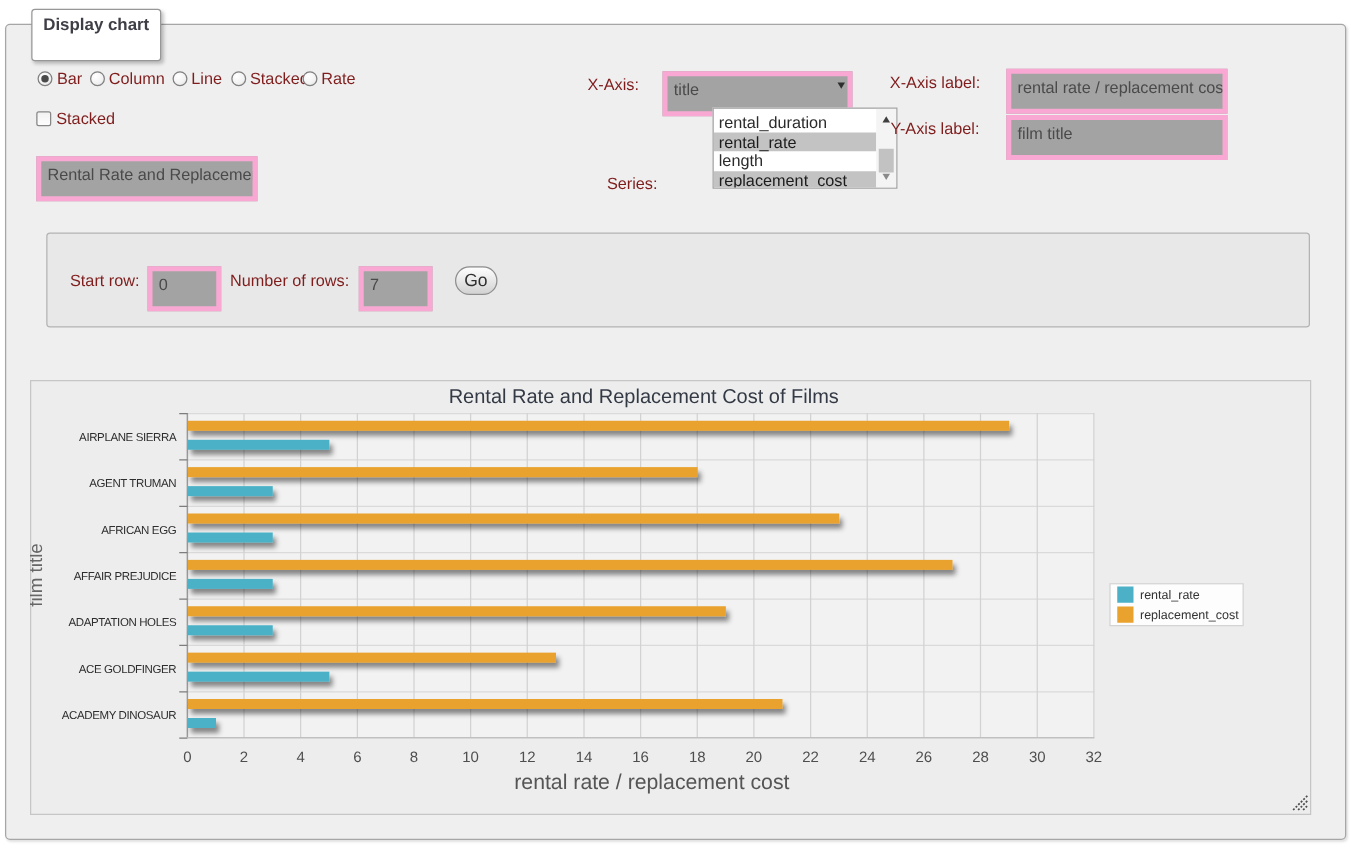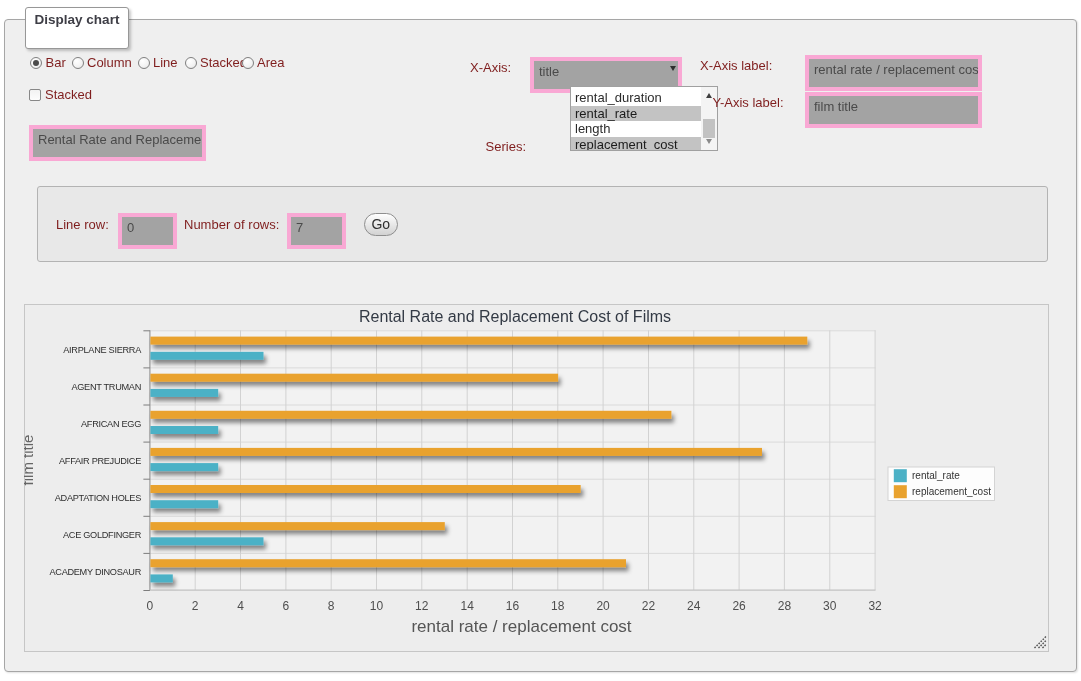--- a/index.html
+++ b/index.html
@@ -33,21 +33,21 @@
 
 <div class="radio on" style="left:30px; top:57px;"></div>
 <div class="abs lbl" style="left:45.5px; top:55px;">Bar</div>
 <div class="radio" style="left:72px; top:57px;"></div>
 <div class="abs lbl" style="left:87px; top:55px;">Column</div>
 <div class="radio" style="left:138px; top:57px;"></div>
 <div class="abs lbl" style="left:153px; top:55px;">Line</div>
 <div class="radio" style="left:185px; top:57px;"></div>
 <div class="abs lbl" style="left:200px; top:55px;">Stacked</div>
 <div class="radio" style="left:242px; top:57px;"></div>
-<div class="abs lbl" style="left:257px; top:55px;">Area</div>
+<div class="abs lbl" style="left:257px; top:55px;">Rate</div>
 
 <div class="cbx" style="left:29px; top:89px;"></div>
 <div class="abs lbl" style="left:45px; top:87px;">Stacked</div>
 
 <div class="inp" style="left:29px; top:125px; width:177px;">Rental Rate and Replacement Cost of Films</div>
 
 <div class="abs lbl" style="left:470px; top:60px; width:55px; text-align:left;">X-Axis:</div>
 <div class="inp" style="left:530px; top:57px; width:152px;">title</div>
 <div class="abs" style="left:670px; top:65.5px; width:0; height:0; border-left:3.2px solid transparent; border-right:3.2px solid transparent; border-top:5.4px solid #2e2e2e;"></div>
 
@@ -58,28 +58,28 @@
   <div style="position:absolute; left:0; top:34.8px; width:130px; height:15px; font-size:13px; color:#2b2b2b; padding-left:4px; line-height:15.5px; white-space:nowrap;">length</div>
   <div style="position:absolute; left:0; top:50.3px; width:130px; height:15.5px; font-size:13px; color:#1c1c1c; padding-left:4px; line-height:15.5px; background:#c3c3c3; white-space:nowrap;">replacement_cost</div>
 
   <div style="position:absolute; right:0; top:0; width:16px; height:63.5px; background:#f4f4f4;">
     <div style="position:absolute; left:4.5px; top:6px; width:0; height:0; border-left:3.5px solid transparent; border-right:3.5px solid transparent; border-bottom:5px solid #3f3f3f;"></div>
     <div style="position:absolute; left:4.5px; top:52.5px; width:0; height:0; border-left:3.5px solid transparent; border-right:3.5px solid transparent; border-top:5px solid #8a8a8a;"></div>
     <div style="position:absolute; left:1.5px; top:32px; width:12.5px; height:19.5px; background:#c2c2c2;"></div>
   </div>
 </div>
 
-<div class="abs lbl" style="left:700px; top:58px; width:96px; text-align:left;">X-Axis label:</div>
+<div class="abs lbl" style="left:700px; top:58px; width:96px; text-align:center;">X-Axis label:</div>
 <div class="inp" style="left:805px; top:55px; width:177px;">rental rate / replacement cost</div>
 
 <div class="abs lbl" style="left:700px; top:95px; width:96px; text-align:center;">Y-Axis label:</div>
 <div class="inp" style="left:805px; top:92px; width:177px;">film title</div>
 
 <div class="abs" style="left:37px; top:186px; width:1011px; height:76px; background:#e8e8e8; border:1px solid #b3b3b3; border-radius:3px;"></div>
-<div class="abs lbl" style="left:56px; top:217px;">Line row:</div>
+<div class="abs lbl" style="left:56px; top:217px;">Start row:</div>
 <div class="inp" style="left:118px; top:213px; width:59px;">0</div>
 <div class="abs lbl" style="left:184px; top:217px;">Number of rows:</div>
 <div class="inp" style="left:287px; top:213px; width:59px;">7</div>
 <div class="abs" style="left:364px; top:213px; width:33.5px; height:23px; border:1px solid #8e8e8e; border-radius:12px; background:linear-gradient(#fefefe,#d2d2d2); text-align:center; line-height:21px; font-size:14px; color:#2f2f2f;">Go</div>
 
 <div class="abs" style="left:24px; top:304px; width:1025px; height:348px; background:#ededed; border:1px solid #c6c6c6;"></div>
 <svg class="abs" style="left:24px; top:304px;" width="1025" height="348" viewBox="0 0 1025 348">
   <defs>
     <filter id="sh" x="-20%" y="-60%" width="140%" height="260%">
       <feDropShadow dx="2.5" dy="4" stdDeviation="2.2" flood-color="#000" flood-opacity="0.45"></feDropShadow>

